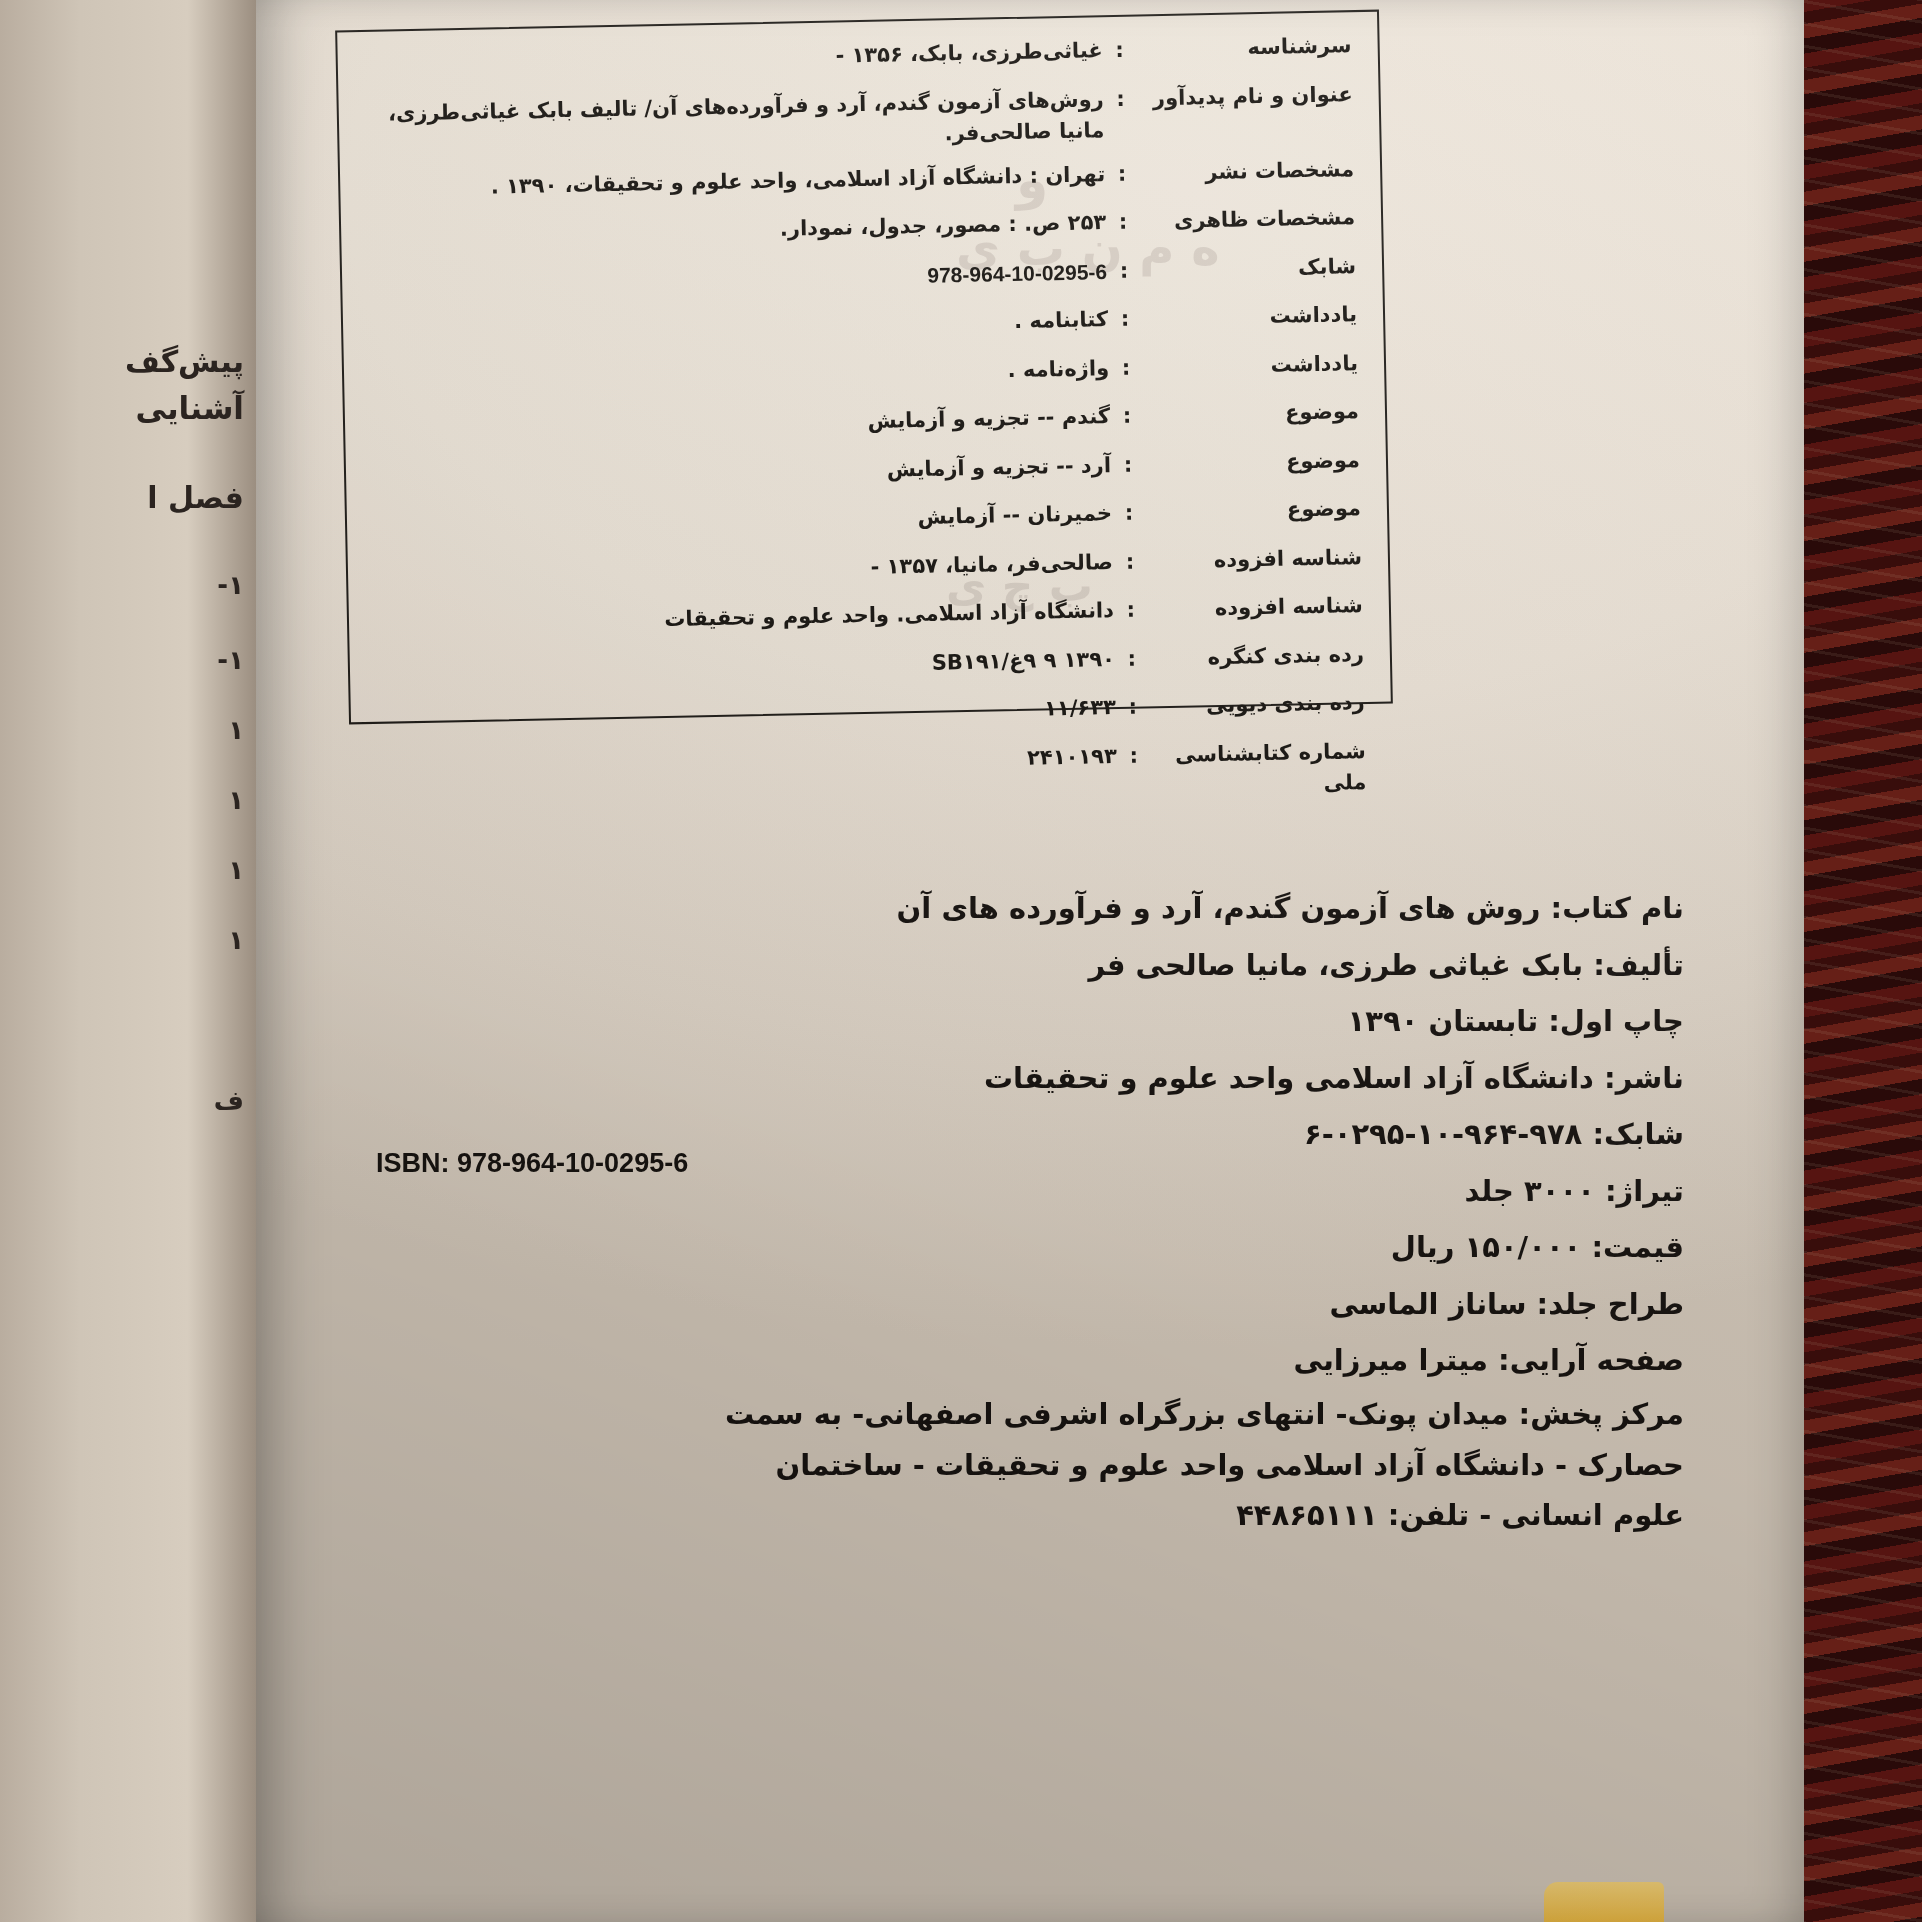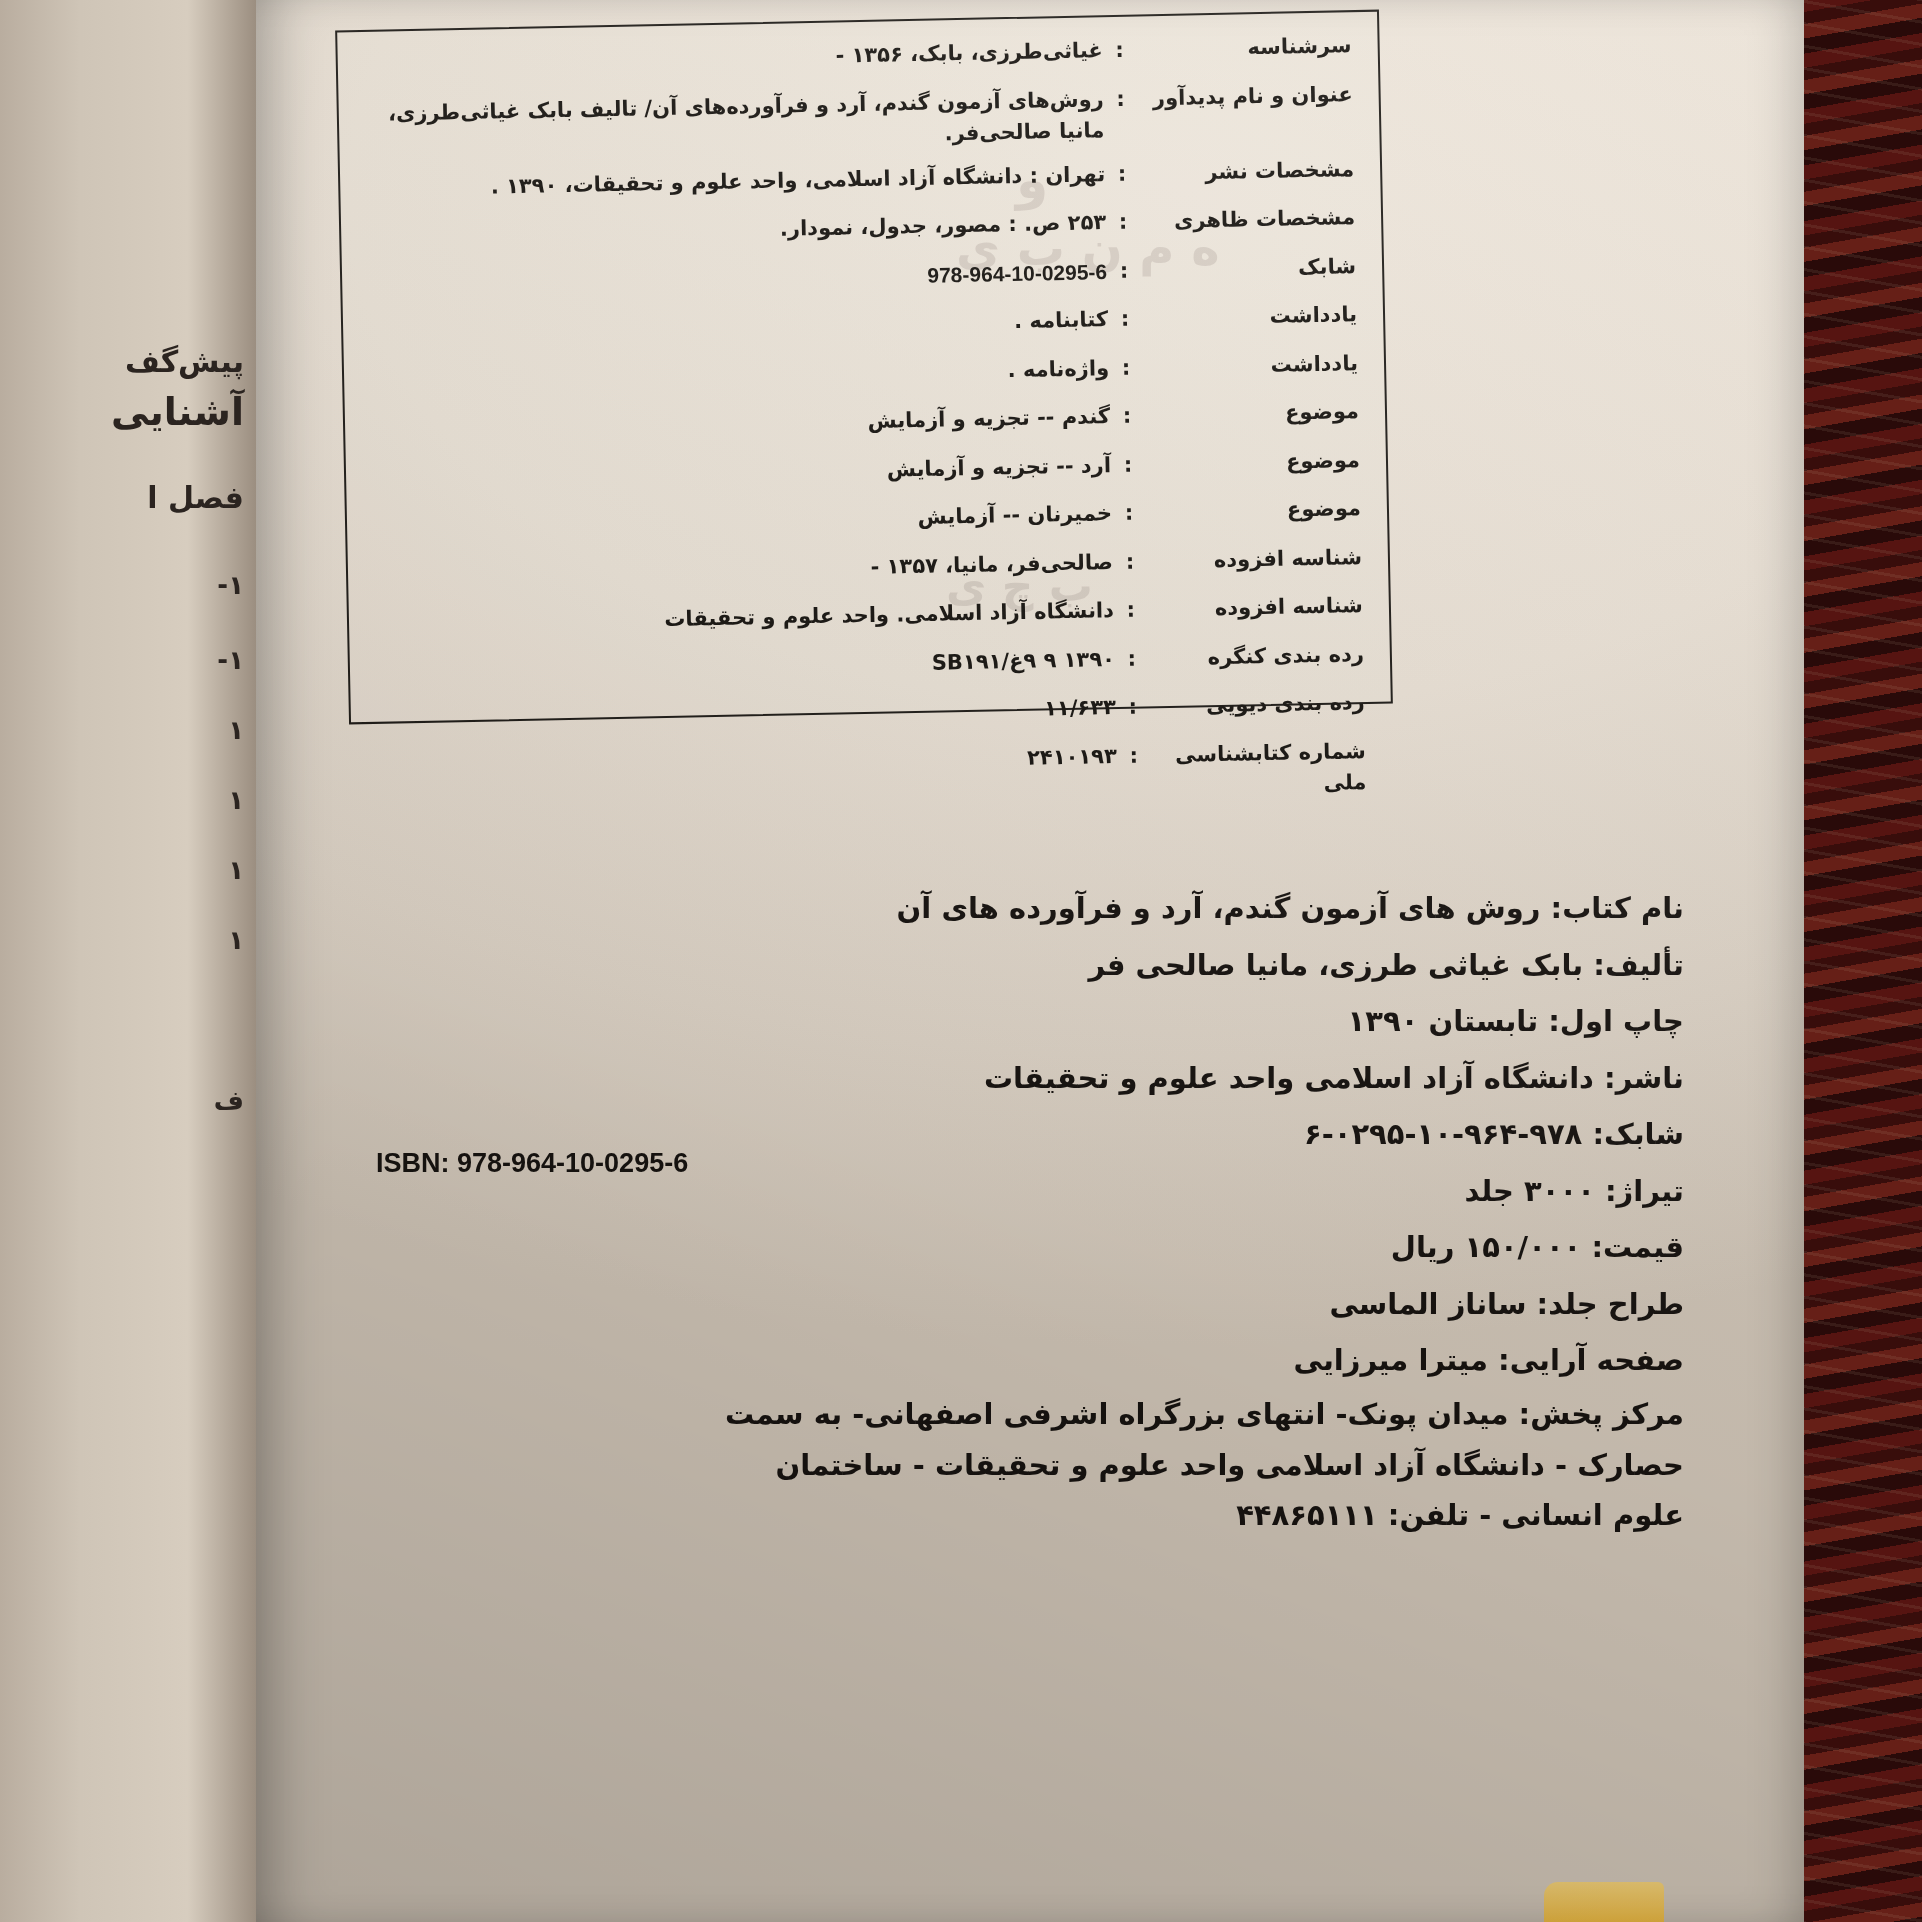--- a/index.html
+++ b/index.html
@@ -99,21 +99,21 @@
 </head>
 <body>
 
 <div class="photo">
 
   <div class="carpet"></div>
 
   <div class="leftpage">
     <div class="ltext" id="left-items">
         <div class="l-item" style="top: 300px; font-size: 30px; margin-top: 44px;">پیش‌گف</div>
-        <div class="l-item" style="top: 390px; font-size: 38px;">آشنایی</div>
+        <div class="l-item" style="top: 390px; font-size: 31px;">آشنایی</div>
         <div class="l-item" style="top: 480px; font-size: 30px; text-align: center;">فصل ا</div>
         <div class="l-item" style="top: 570px; font-size: 26px;">۱-</div>
         <div class="l-item" style="top: 645px; font-size: 26px;">۱-</div>
         <div class="l-item" style="top: 715px; font-size: 26px;">۱</div>
         <div class="l-item" style="top: 785px; font-size: 26px;">۱</div>
         <div class="l-item" style="top: 855px; font-size: 26px;">۱</div>
         <div class="l-item" style="top: 925px; font-size: 26px;">۱</div>
         <div class="l-item" style="top: 1085px; font-size: 26px;">ف</div>
       </div>
   </div>

